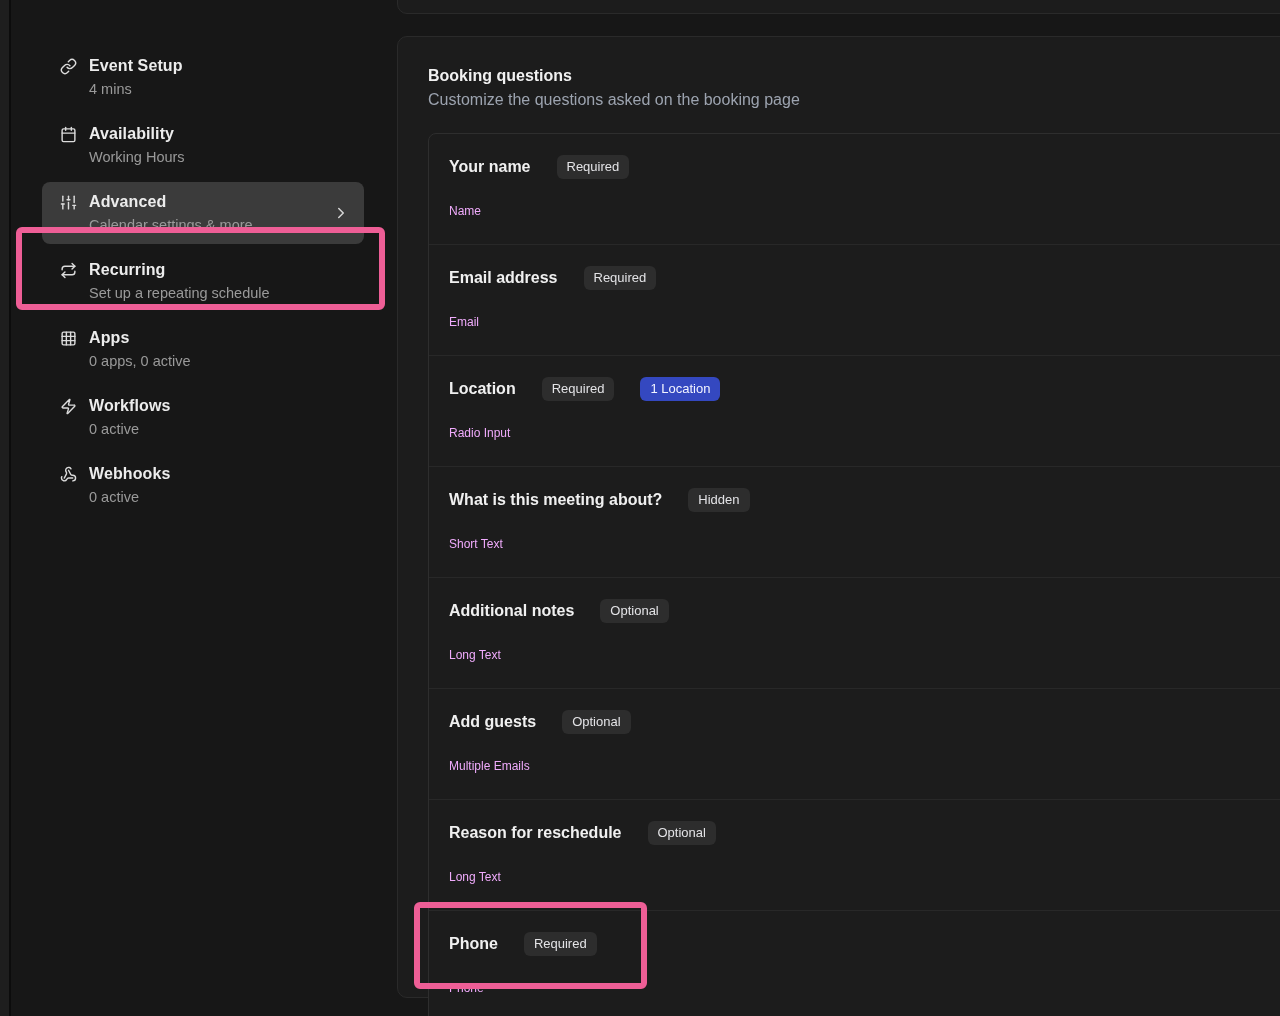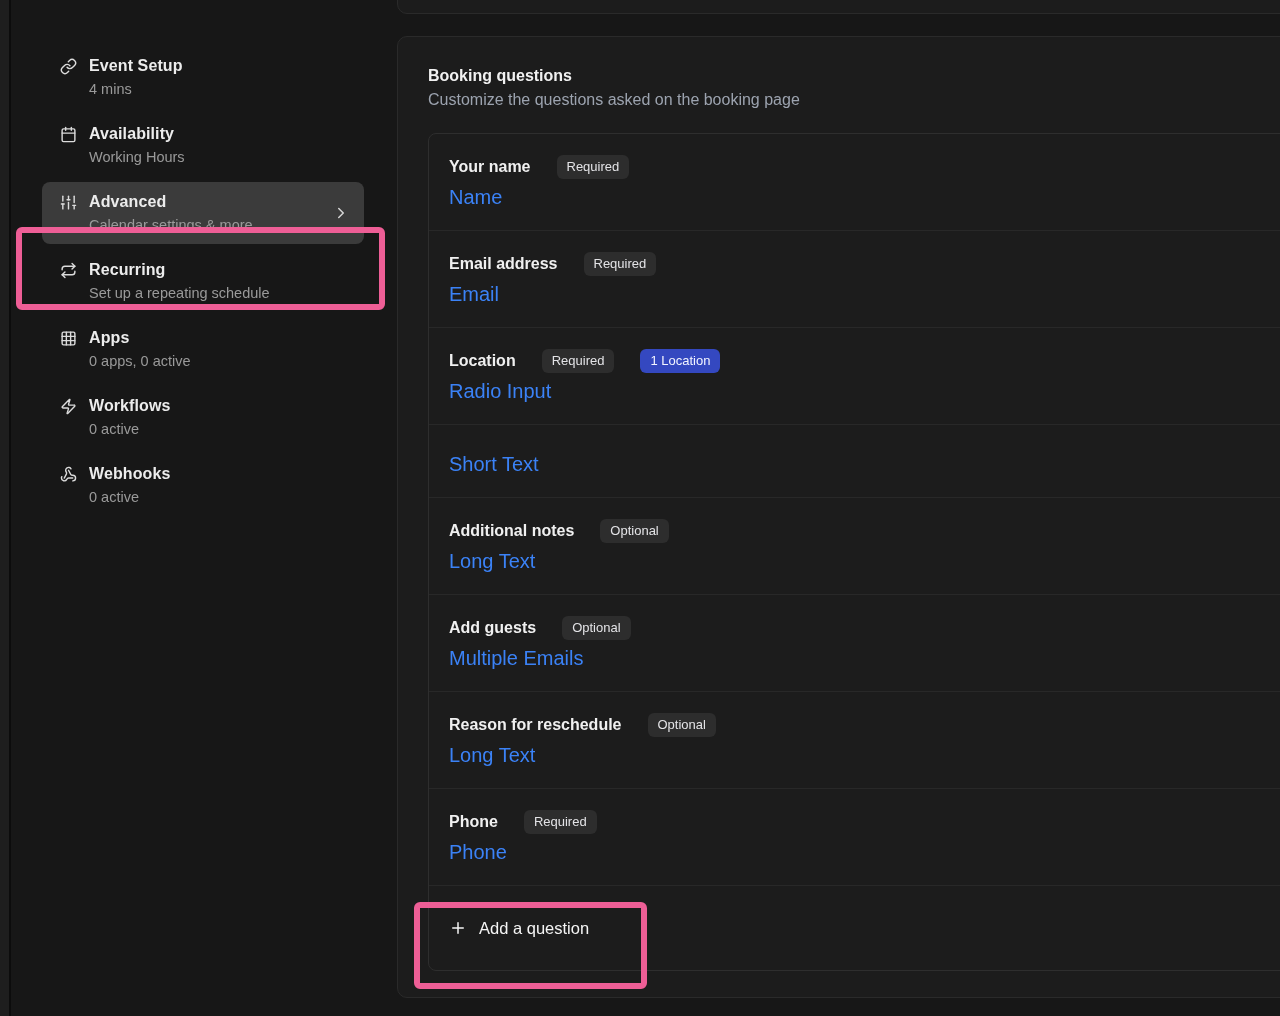--- a/index.html
+++ b/index.html
@@ -54,21 +54,21 @@
   }
   .qrow { padding:21px 20px; border-bottom:1px solid #282828; cursor:pointer; }
   .qrow-head { display:flex; align-items:center; gap:26px; }
   .qrow-label { font-size:16px; font-weight:700; color:#f0f0f0; line-height:24px; }
   .badge {
     font-size:13px; font-weight:500; line-height:18px;
     padding:3px 10px; border-radius:6px; white-space:nowrap;
   }
   .badge.neutral { background:#2d2d2d; color:#e3e3e6; }
   .badge.info { background:#3448c0; color:#f2f4ff; }
-  .qrow-type { font-size:20px; color:#3b82f6; line-height:24px; margin-top:6px; }
+  .qrow-type { font-size:12px; color:#f0abfc; line-height:24px; margin-top:20px; }
 
   .qfooter { height:84px; display:flex; align-items:center; padding:0 20px; }
   .add-btn {
     display:flex; align-items:center; gap:12px;
     background:transparent; border:none; cursor:pointer;
     color:#f4f4f4; font-family:inherit; font-size:16.5px; font-weight:500;
   }
   .add-btn .plus { width:18px; height:18px; color:#f4f4f4; }
   .add-btn .plus svg { width:18px; height:18px; display:block; }
 
@@ -225,20 +225,24 @@
   </div>
           <div class="qrow">
     <div class="qrow-head">
       <span class="qrow-label">Location</span>
     <span class="badge neutral">Required</span>
               <span class="badge info">1 Location</span>
             </div>
     <div class="qrow-type">Radio Input</div>
   </div>
           <div class="qrow">
+    <div class="qrow-head">
+      <span class="qrow-label">What is this meeting about?</span>
+    <span class="badge neutral">Hidden</span>
+            </div>
     <div class="qrow-type">Short Text</div>
   </div>
           <div class="qrow">
     <div class="qrow-head">
       <span class="qrow-label">Additional notes</span>
     <span class="badge neutral">Optional</span>
             </div>
     <div class="qrow-type">Long Text</div>
   </div>
           <div class="qrow">

